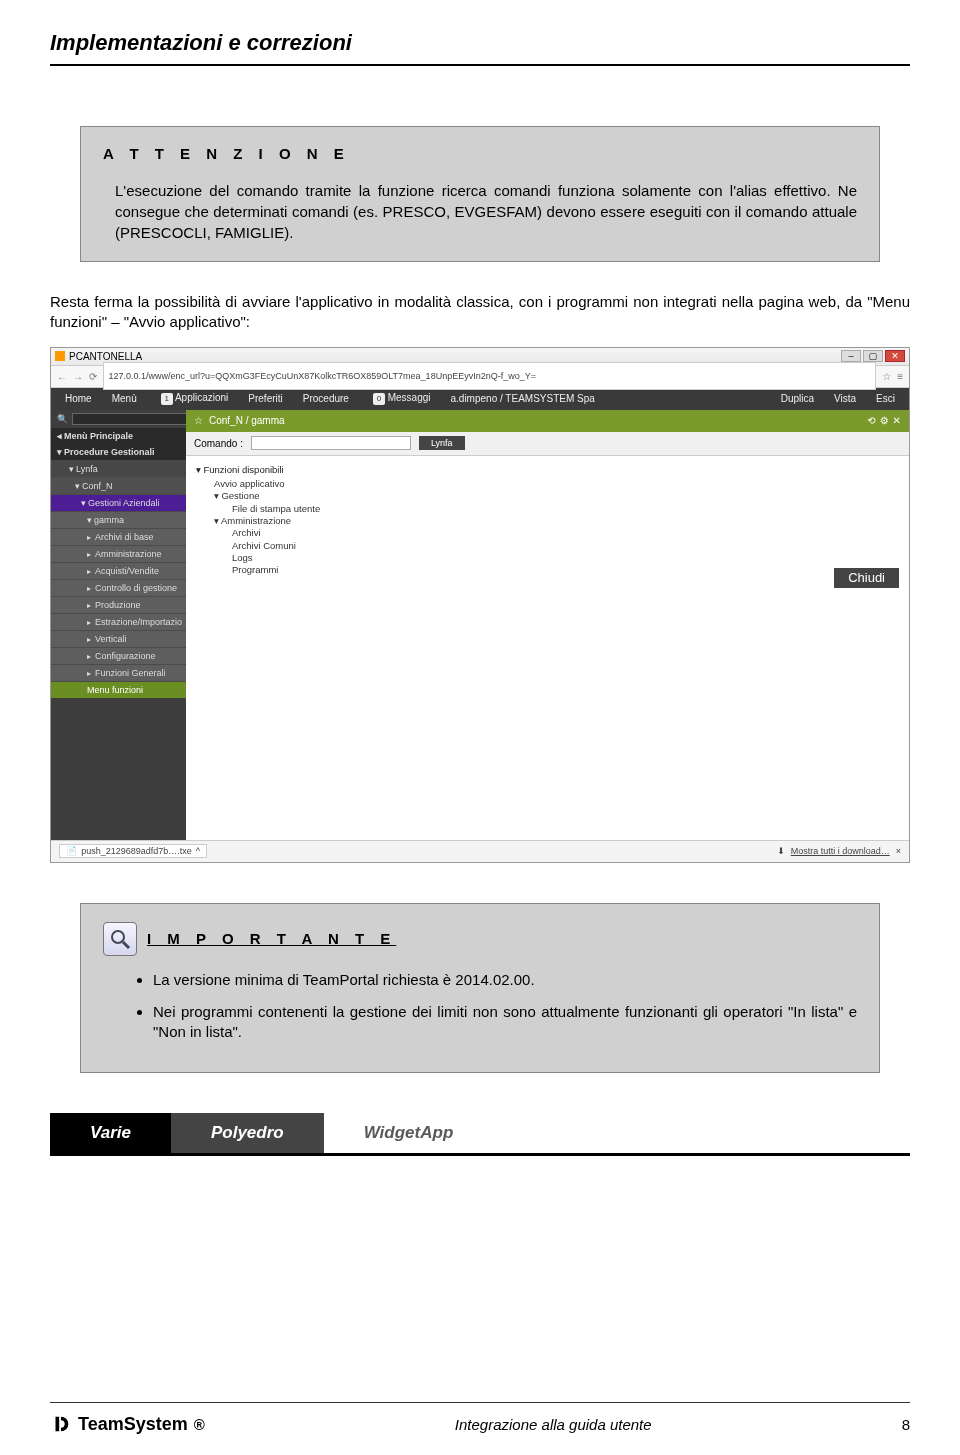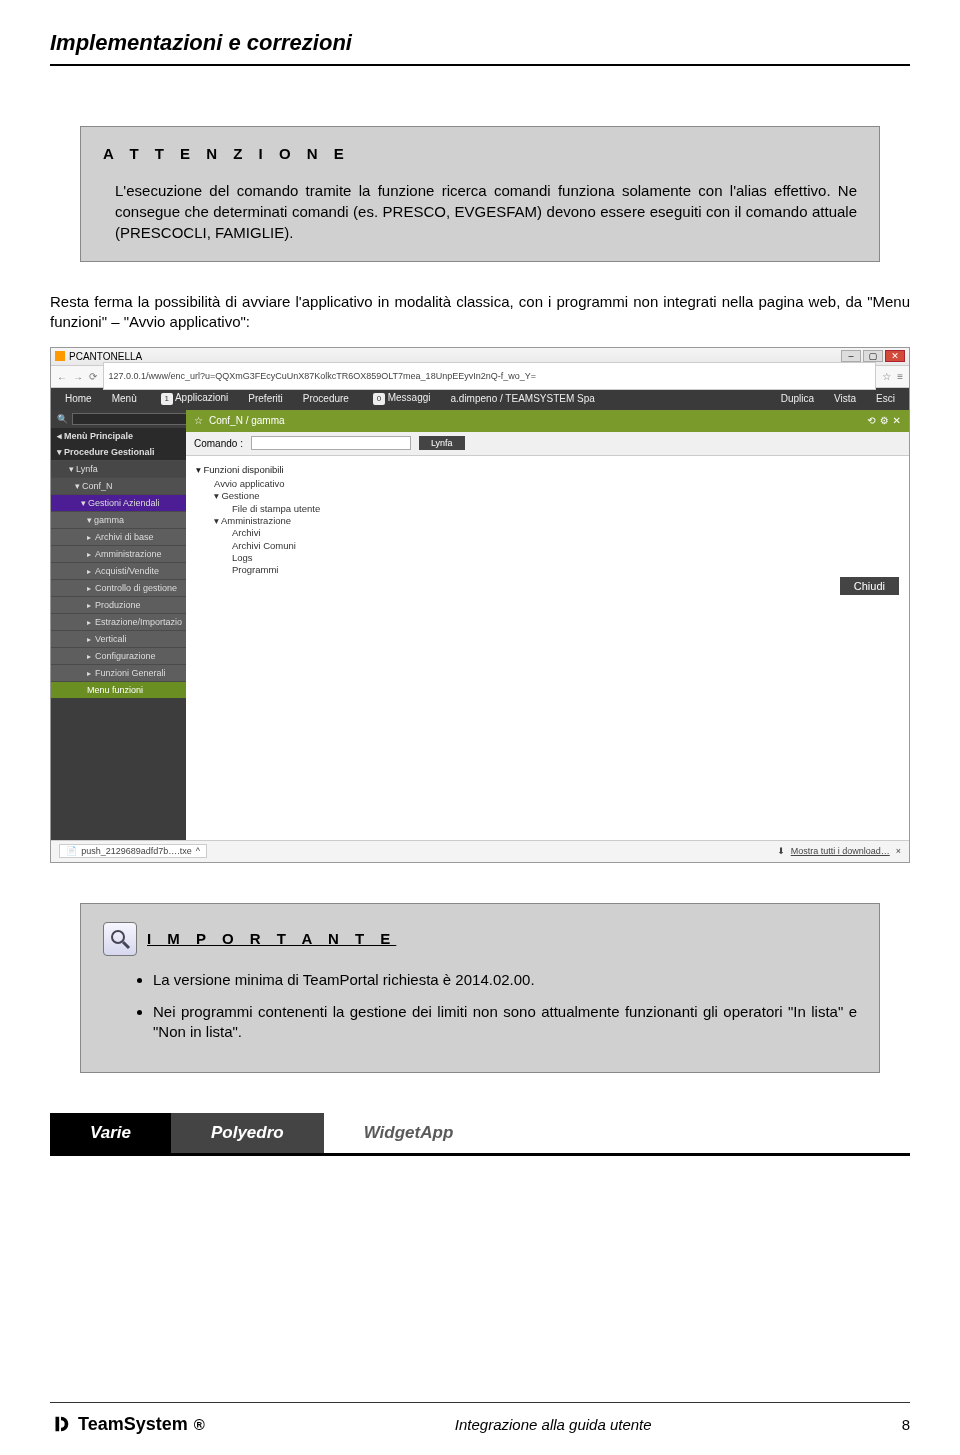--- a/index.html
+++ b/index.html
@@ -38,21 +38,21 @@
   .ss-tabbar { background:#7a9a2b; height:22px; display:flex; align-items:center; color:#fff; padding:0 8px; font-size:10px; }
   .ss-tabbar .star { margin-right:6px; }
   .ss-tabbar .tabicons { margin-left:auto; display:flex; gap:4px; }
   .ss-cmdbar { background:#f0f0f0; border-bottom:1px solid #ccc; height:24px; display:flex; align-items:center; gap:8px; padding:0 8px; font-size:10px; }
   .ss-cmdbar input { width:160px; height:14px; border:1px solid #aaa; font-size:9px; padding:0 2px; }
   .ss-cmdbar .btn { background:#444; color:#fff; padding:2px 12px; font-size:9px; cursor:default; }
   .ss-content { flex:1; padding:6px 10px; font-size:9.5px; color:#333; line-height:1.3; overflow:hidden; position:relative; }
   .ss-content .fnhead { color:#222; padding:2px 0; }
   .ss-content .fn { padding-left:18px; }
   .ss-content .fn2 { padding-left:36px; }
-  .ss-content .chiudi { position:absolute; right:10px; top:121px; background:#444; color:#fff; padding:2px 14px; font-size:11px; }
+  .ss-content .chiudi { position:absolute; right:10px; top:112px; background:#444; color:#fff; padding:2px 14px; font-size:13px; }
   .ss-dlbar { border-top:1px solid #ccc; height:22px; display:flex; align-items:center; padding:0 8px; font-size:9px; color:#444; background:#f4f4f4; }
   .ss-dlbar .dlitem { border:1px solid #ccc; padding:1px 6px; background:#fff; display:flex; align-items:center; gap:4px; }
   .ss-dlbar .dlright { margin-left:auto; display:flex; align-items:center; gap:6px; }
   .ss-dlbar .dlright .link { text-decoration:underline; }
   .importante-title { font-weight:bold; letter-spacing:6px; margin-bottom:14px; display:flex; align-items:center; gap:10px;text-decoration:underline; }
   .magnifier { width:34px; height:34px; border:1px solid #777; border-radius:4px; background:linear-gradient(#f6f6ff,#d6d6ee); display:flex; align-items:center; justify-content:center; }
   .magnifier svg { width:24px; height:24px; }
   .bullets { list-style: disc; padding-left: 50px; }
   .bullets li { margin-bottom: 12px; text-align: justify; line-height:1.35; }
   .section-bar { display:flex; margin-top:40px; border-bottom:3px solid #000; }

